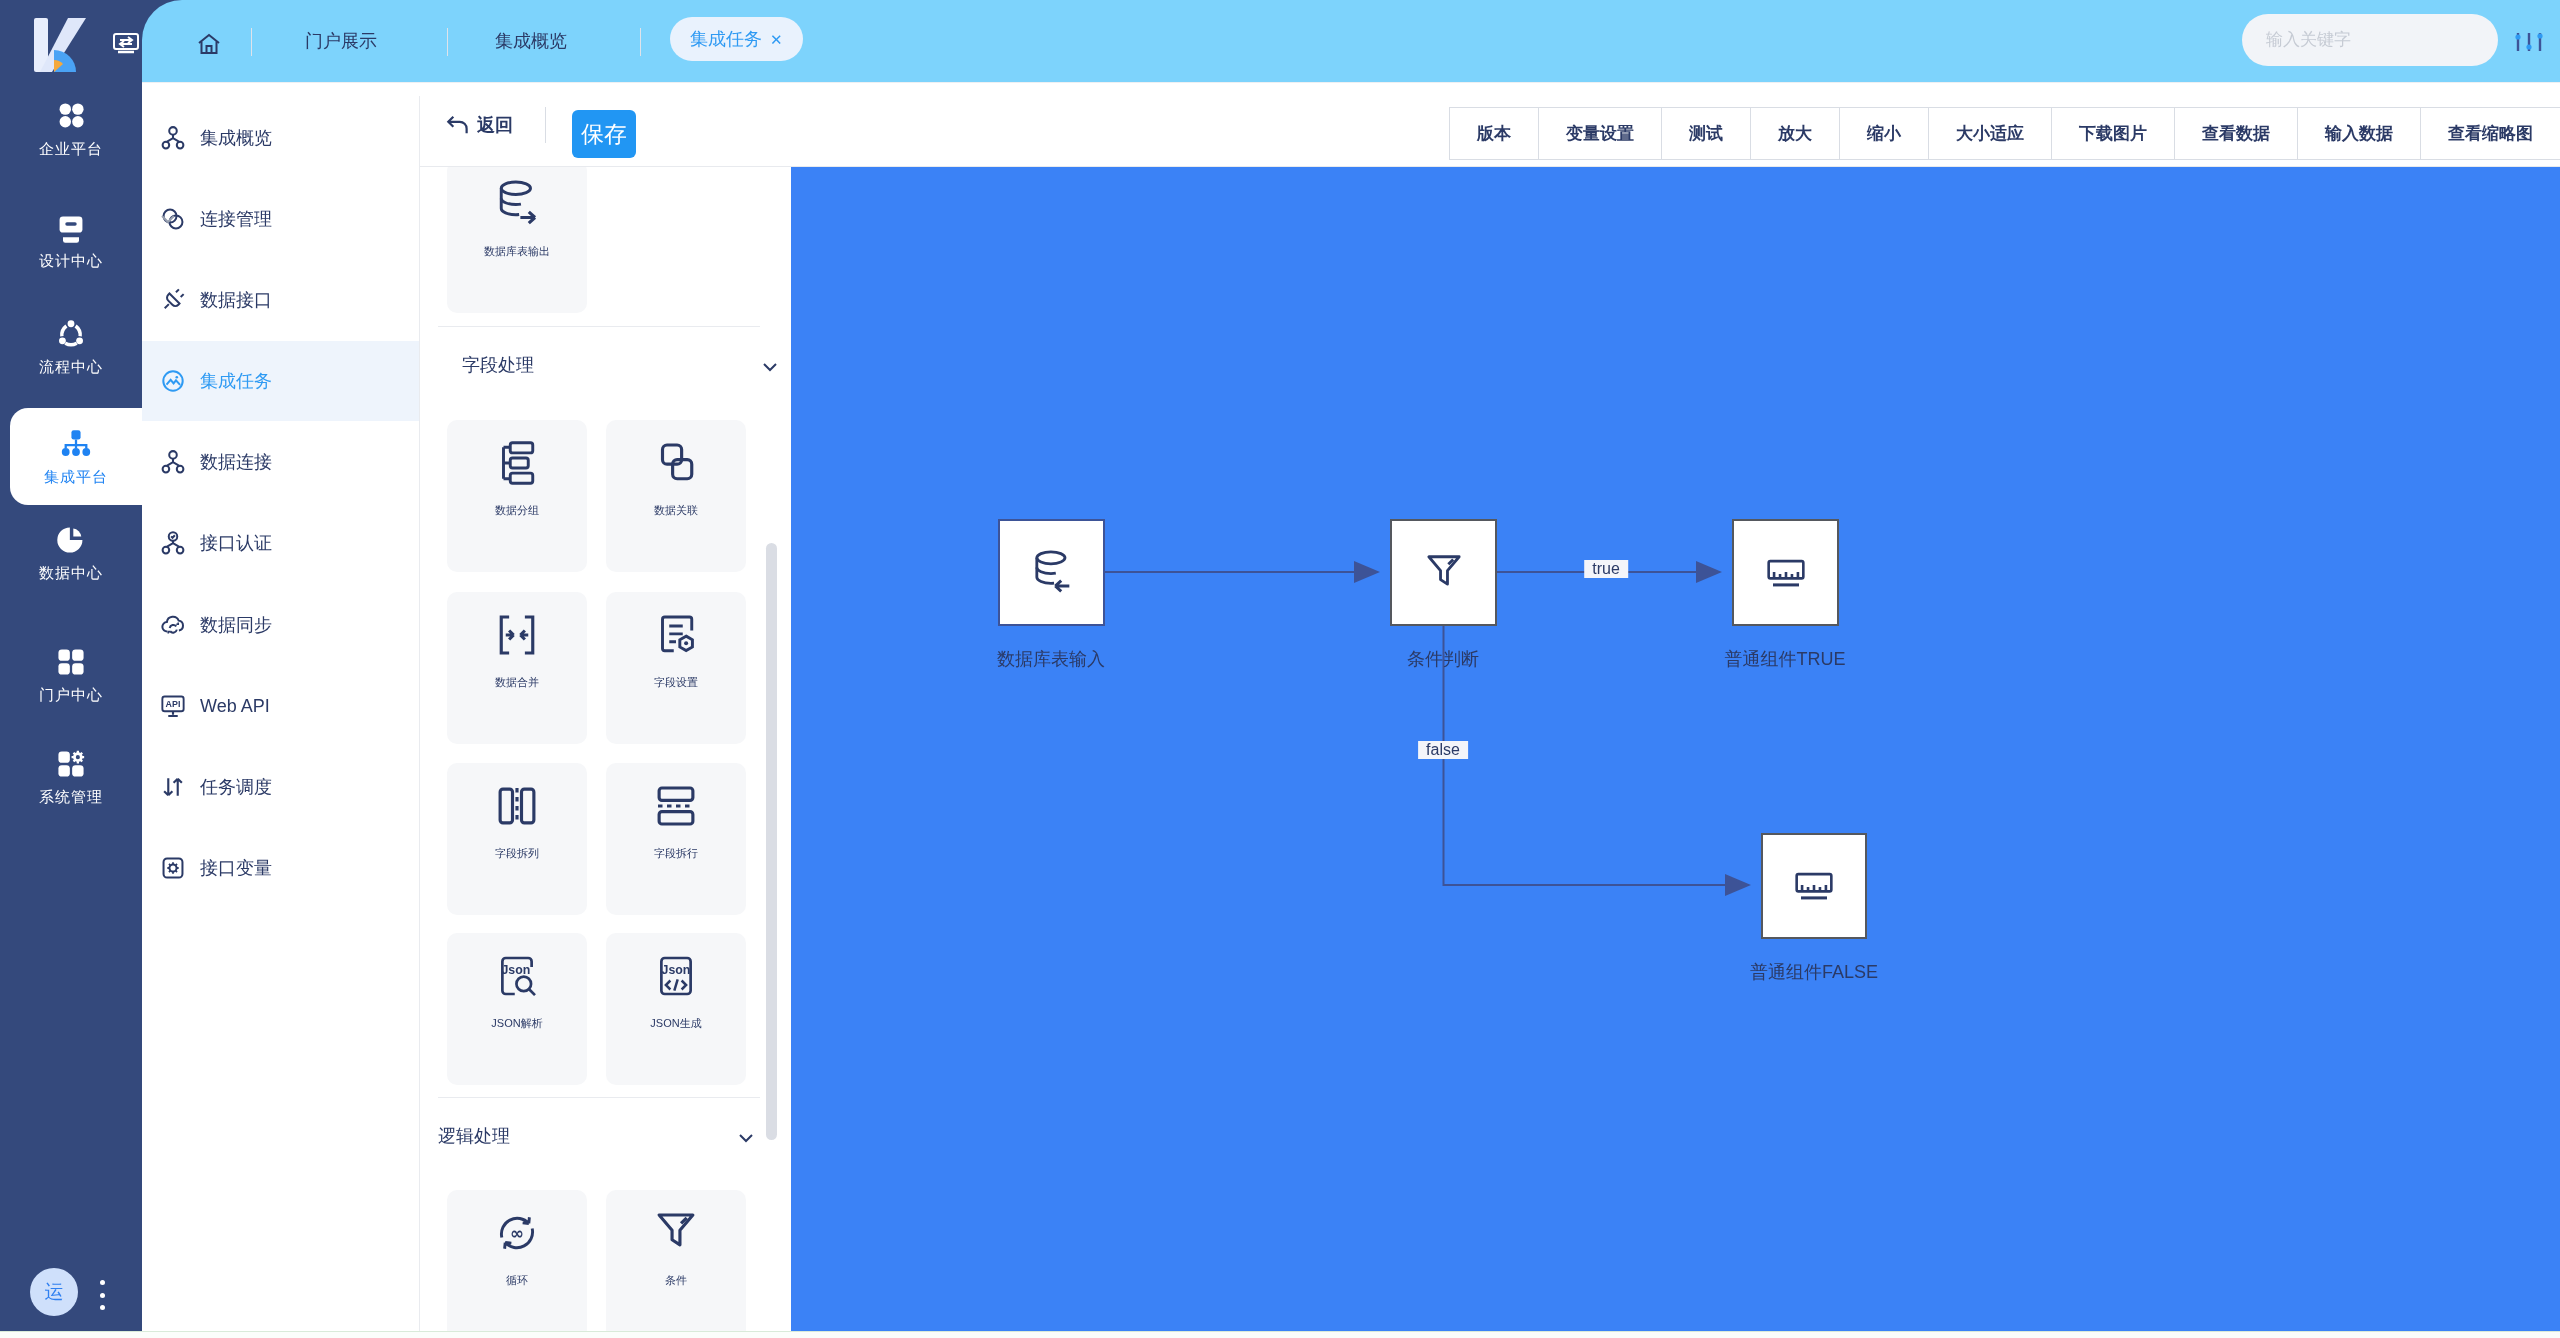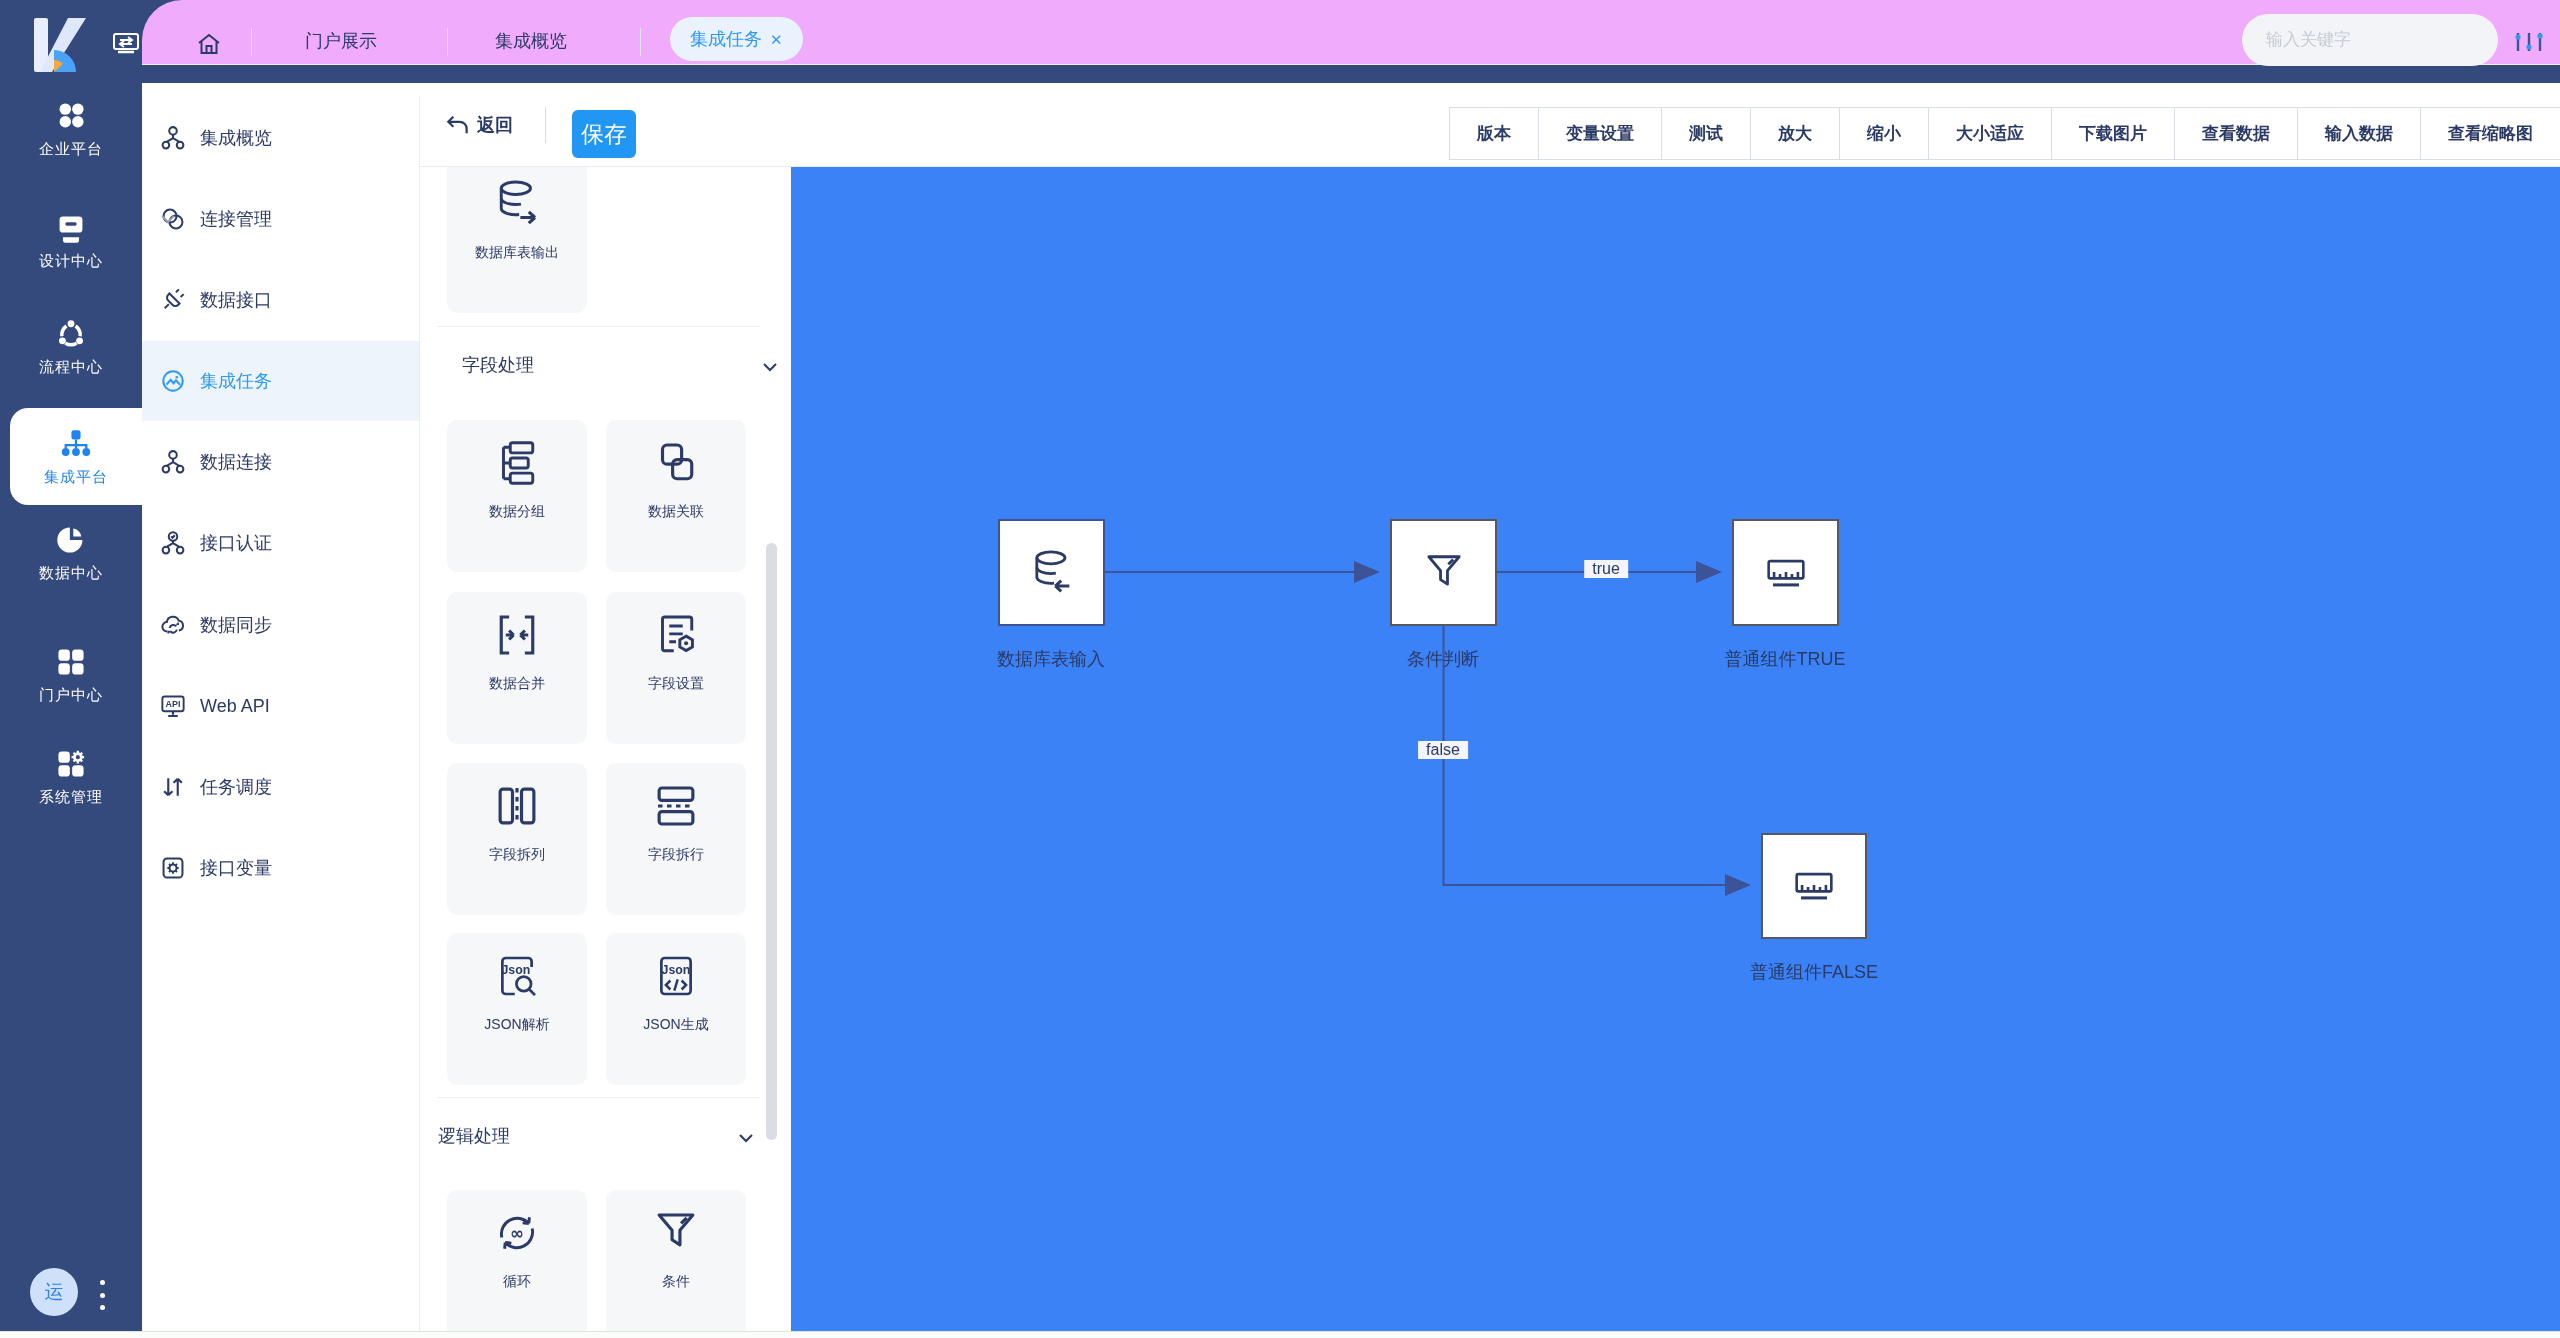--- a/index.html
+++ b/index.html
@@ -13,21 +13,21 @@
   .collapse-ic { position:absolute; left:112px; top:31px; width:28px; height:24px; }
   .side-item { position:absolute; left:0; width:142px; display:flex; flex-direction:column; align-items:center; gap:8px; color:#fff; cursor:pointer; }
   .side-item .lbl { font-size:15px; letter-spacing:1px; }
   .side-item svg { width:32px; height:32px; }
   .side-item.active { left:10px; width:132px; background:#fff; border-radius:18px 0 0 18px; padding:20px 0 18px 0; color:#1f83f2; }
   .side-bottom-avatar { position:absolute; left:30px; top:1268px; width:48px; height:48px; border-radius:50%; background:#cfe0fb; color:#2e7ff0; font-size:19px; display:flex; align-items:center; justify-content:center; }
   .side-dots { position:absolute; left:98px; top:1280px; width:8px; height:30px; display:flex; flex-direction:column; justify-content:space-between; align-items:center; cursor:pointer; }
   .side-dots i { width:5px; height:5px; border-radius:50%; background:#fff; }
 
   
-  .topbar { position:absolute; left:142px; top:0; width:2418px; height:65px; background:#f0abfc; border-radius:40px 0 0 0; border-bottom:1px solid #eef0f3; z-index:4; }
+  .topbar { position:absolute; left:142px; top:0; width:2418px; height:83px; background:#7dd3fc; border-radius:40px 0 0 0; border-bottom:1px solid #eef0f3; z-index:4; }
   .home-ic { position:absolute; left:54px; top:32px; width:26px; height:24px; cursor:pointer; }
   .top-div { position:absolute; top:28px; width:1px; height:28px; background:#dfe3ea; }
   .top-tab { position:absolute; top:29px; font-size:18px; color:#2b3a66; cursor:pointer; white-space:nowrap; }
   .tab-pill { position:absolute; left:528px; top:17px; height:44px; padding:0 20px; background:#e9f2fd; border-radius:22px; display:flex; align-items:center; gap:8px; color:#2e9af3; font-size:18px; cursor:pointer; }
   .tab-pill .x { font-size:15px; line-height:1; cursor:pointer; }
   .search-wrap { position:absolute; left:2100px; top:14px; width:256px; height:52px; background:#f2f4f8; border-radius:26px; display:flex; align-items:center; padding:0 18px 0 24px; }
   .search-wrap input { flex:1; border:none; outline:none; background:transparent; font-size:17px; color:#5b6475; font-family:"Liberation Sans",sans-serif; }
   .search-wrap input::placeholder { color:#c6cbd4; }
   .filter-ic { position:absolute; left:2372px; top:31px; width:30px; height:22px; cursor:pointer; }
 
@@ -47,21 +47,21 @@
   .wb-div { position:absolute; left:126px; top:24px; width:1px; height:36px; background:#d9dde4; }
   .save-btn { position:absolute; left:153px; top:27px; width:64px; height:48px; background:#2196f3; color:#fff; border:none; border-radius:6px; font-size:23px; font-family:"Liberation Sans",sans-serif; cursor:pointer; }
   .actions { position:absolute; right:0; top:24px; height:53px; display:flex; border:1px solid #d9dde4; border-right:none; }
   .actions button { height:100%; padding:0 27px; background:#fff; border:none; border-right:1px solid #d9dde4; font-size:17px; font-weight:bold; color:#2b3a66; font-family:"Liberation Sans",sans-serif; cursor:pointer; white-space:nowrap; }
   .actions button:last-child { border-right:none; }
 
   
   .palette { position:absolute; left:420px; top:167px; width:371px; height:1164px; background:#fff; overflow:hidden; z-index:2; }
   .pcard { position:absolute; width:140px; height:152px; background:#f6f7f9; border-radius:10px; display:flex; flex-direction:column; align-items:center; cursor:grab; }
   .pcard svg { width:54px; height:54px; margin-top:16px; }
-  .pcard .lbl { margin-top:13px; font-size:14px; color:#2b3a66; }
+  .pcard .lbl { margin-top:13px; font-size:11px; color:#2b3a66; }
   .pal-div { position:absolute; left:18px; width:322px; height:1px; background:#e9ebef; }
   .pal-head { position:absolute; left:18px; width:322px; height:28px; font-size:18px; color:#2b3a66; cursor:pointer; }
   .pal-head svg { position:absolute; right:6px; top:9px; width:16px; height:10px; }
   .pal-scroll { position:absolute; left:346px; top:376px; width:11px; height:597px; border-radius:6px; background:#dadde4; cursor:pointer; }
 
   
   .canvas { position:absolute; left:791px; top:167px; width:1769px; height:1164px; background:#3b82f6; z-index:1; }
   .node { position:absolute; width:107px; height:107px; background:#fff; display:flex; align-items:center; justify-content:center; cursor:pointer; }
   .node svg { width:52px; height:52px; }
   .node.blue-border { border:2px solid #3d5397; }

